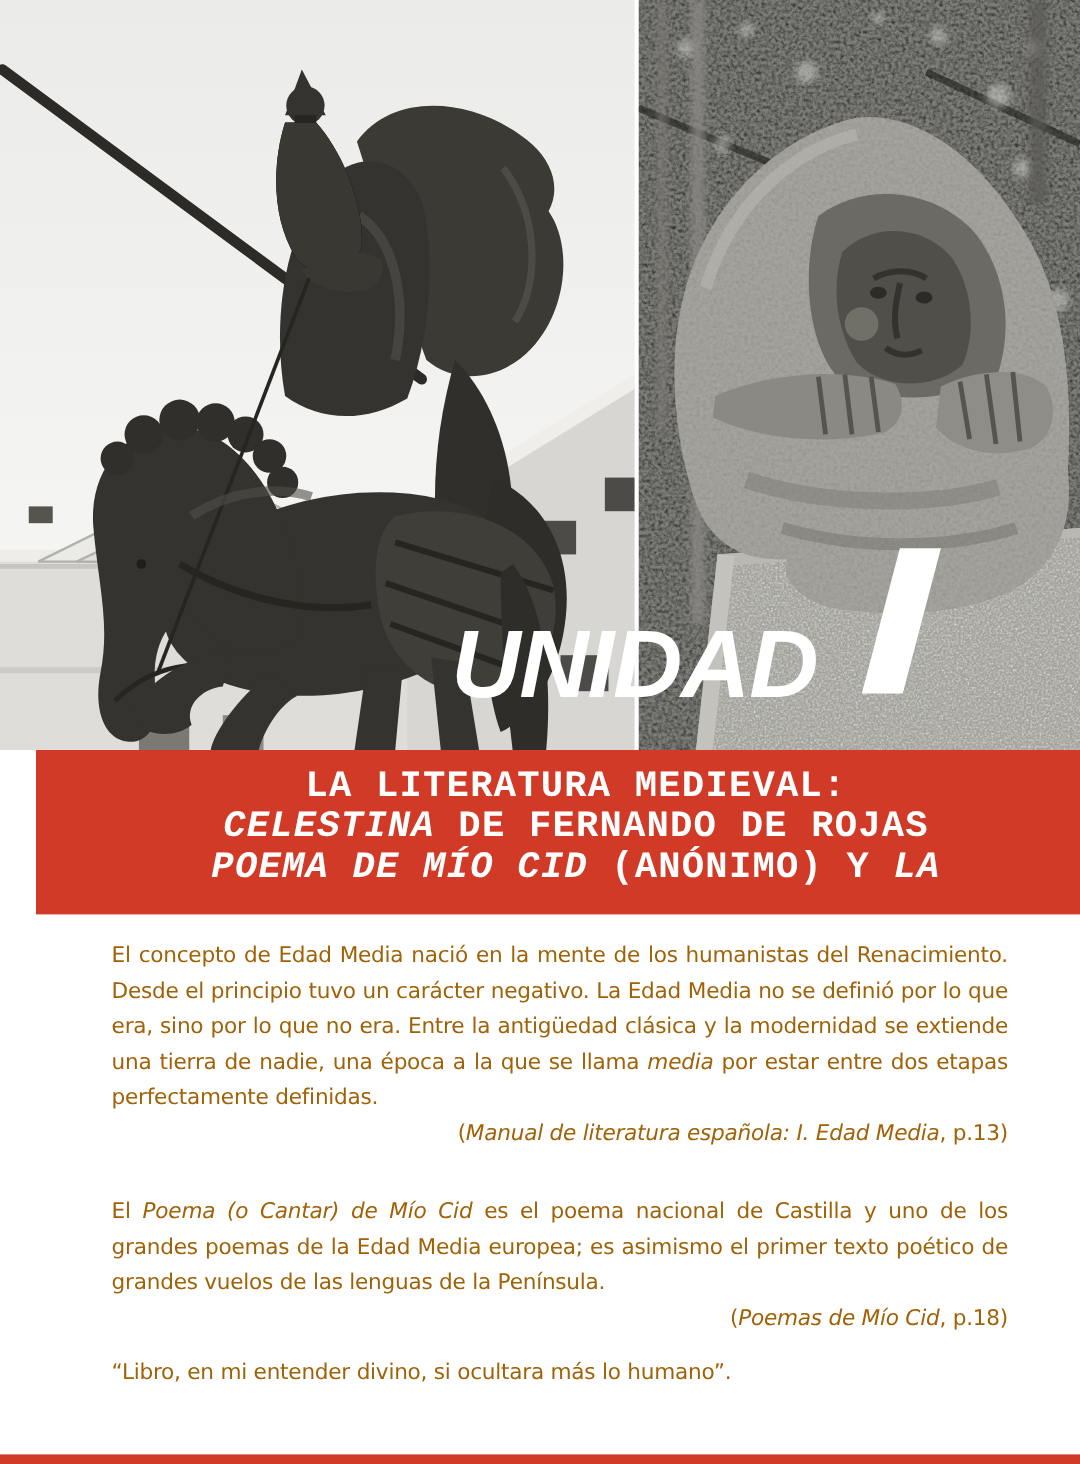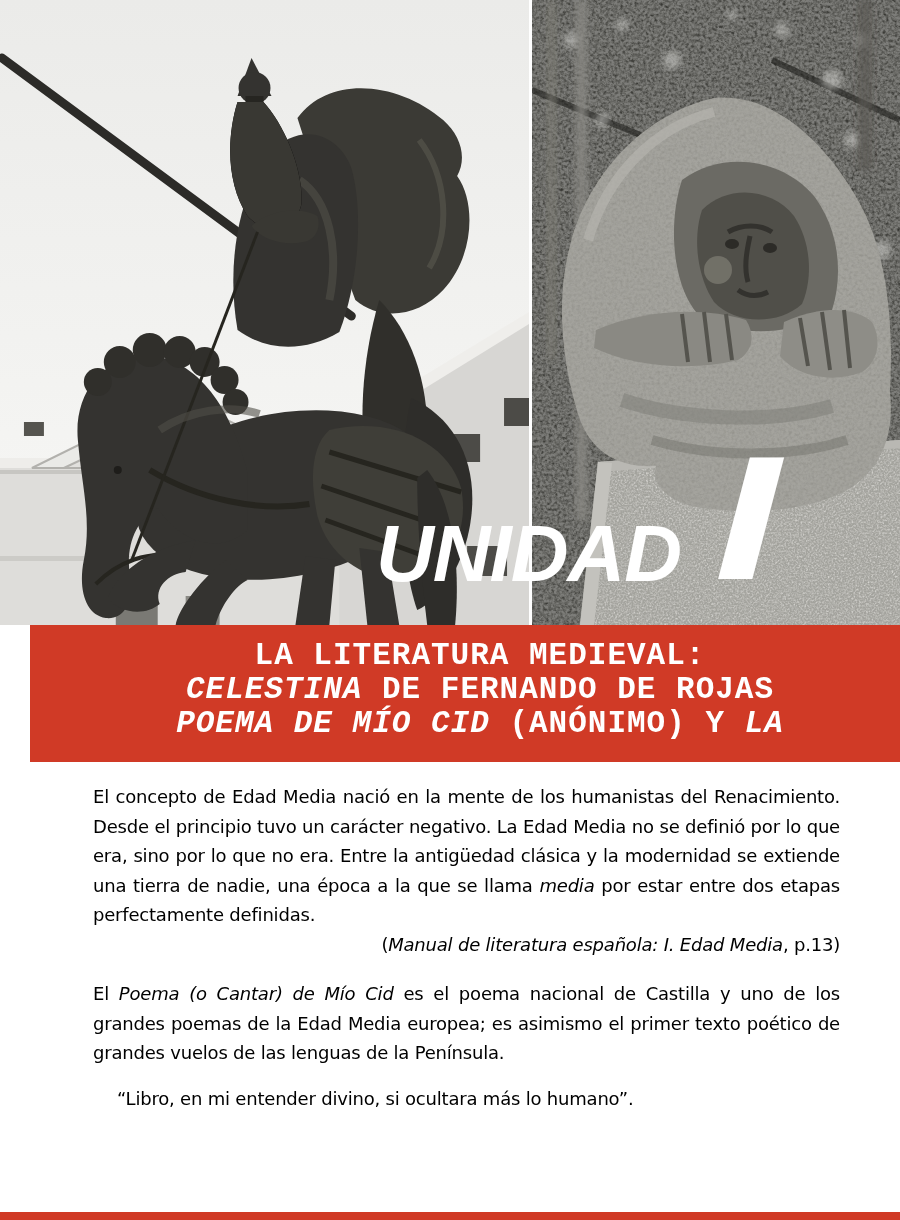--- a/index.html
+++ b/index.html
@@ -33,22 +33,22 @@
   }
   .banner i{font-style:italic;}
   
   .content{
     position:absolute;left:93px;top:782px;width:747px;
     color:#3c3c3c;font-size:18px;line-height:29.5px;letter-spacing:-0.2px;
   }
   .para{text-align:justify;margin:0;}
   .cite{text-align:right;margin:0;}
   .para i,.cite i{font-style:italic;text-align:right;}
-  .gap-lg{margin-top:20px;}
-  .gap-md{margin-top:16px;margin-left:24px;}
+  .gap-lg{margin-top:36px;}
+  .gap-md{margin-top:16px;}
   
   .bottom-bar{position:absolute;left:0;bottom:0;width:900px;height:8px;background:var(--accent,#d03a26);}
 </style>
 </head>
 <body>
 
 <div class="page">
 
   <div class="photos">
 
@@ -206,24 +206,25 @@
     <div class="unidad">UNIDAD</div>
     <div class="unit-numeral">I</div>
   </div>
 
   <div class="banner">
     <div><span>LA LITERATURA MEDIEVAL:</span></div>
     <div><i>CELESTINA</i><span> DE FERNANDO DE ROJAS</span></div>
     <div><i>POEMA DE MÍO CID</i><span> (ANÓNIMO) Y </span><i>LA</i></div>
   </div>
 
-  <div class="content" style="color: #000000;">
+  <div class="content" style="color: #a16207;">
     <p class="para"><span>El concepto de Edad Media nació en la mente de los humanistas del Renacimiento. Desde el principio tuvo un carácter negativo. La Edad Media no se definió por lo que era, sino por lo que no era. Entre la antigüedad clásica y la modernidad se extiende una tierra de nadie, una época a la que se llama </span><i>media</i><span> por estar entre dos etapas perfectamente definidas.</span></p>
     <p class="cite"><span>(</span><i>Manual de literatura española: I. Edad Media</i><span>, p.13)</span></p>
 
     <p class="para gap-lg"><span>El </span><i>Poema (o Cantar) de Mío Cid</i><span> es el poema nacional de Castilla y uno de los grandes poemas de la Edad Media europea; es asimismo el primer texto poético de grandes vuelos de las lenguas de la Península.</span></p>
+    <p class="cite"><span>(</span><i>Poemas de Mío Cid</i><span>, p.18)</span></p>
 
     <p class="para gap-md"><span>“Libro, en mi entender divino, si ocultara más lo humano”.</span></p>
   </div>
 
   <div class="bottom-bar"></div>
 
 </div>
 
 </body></html>

